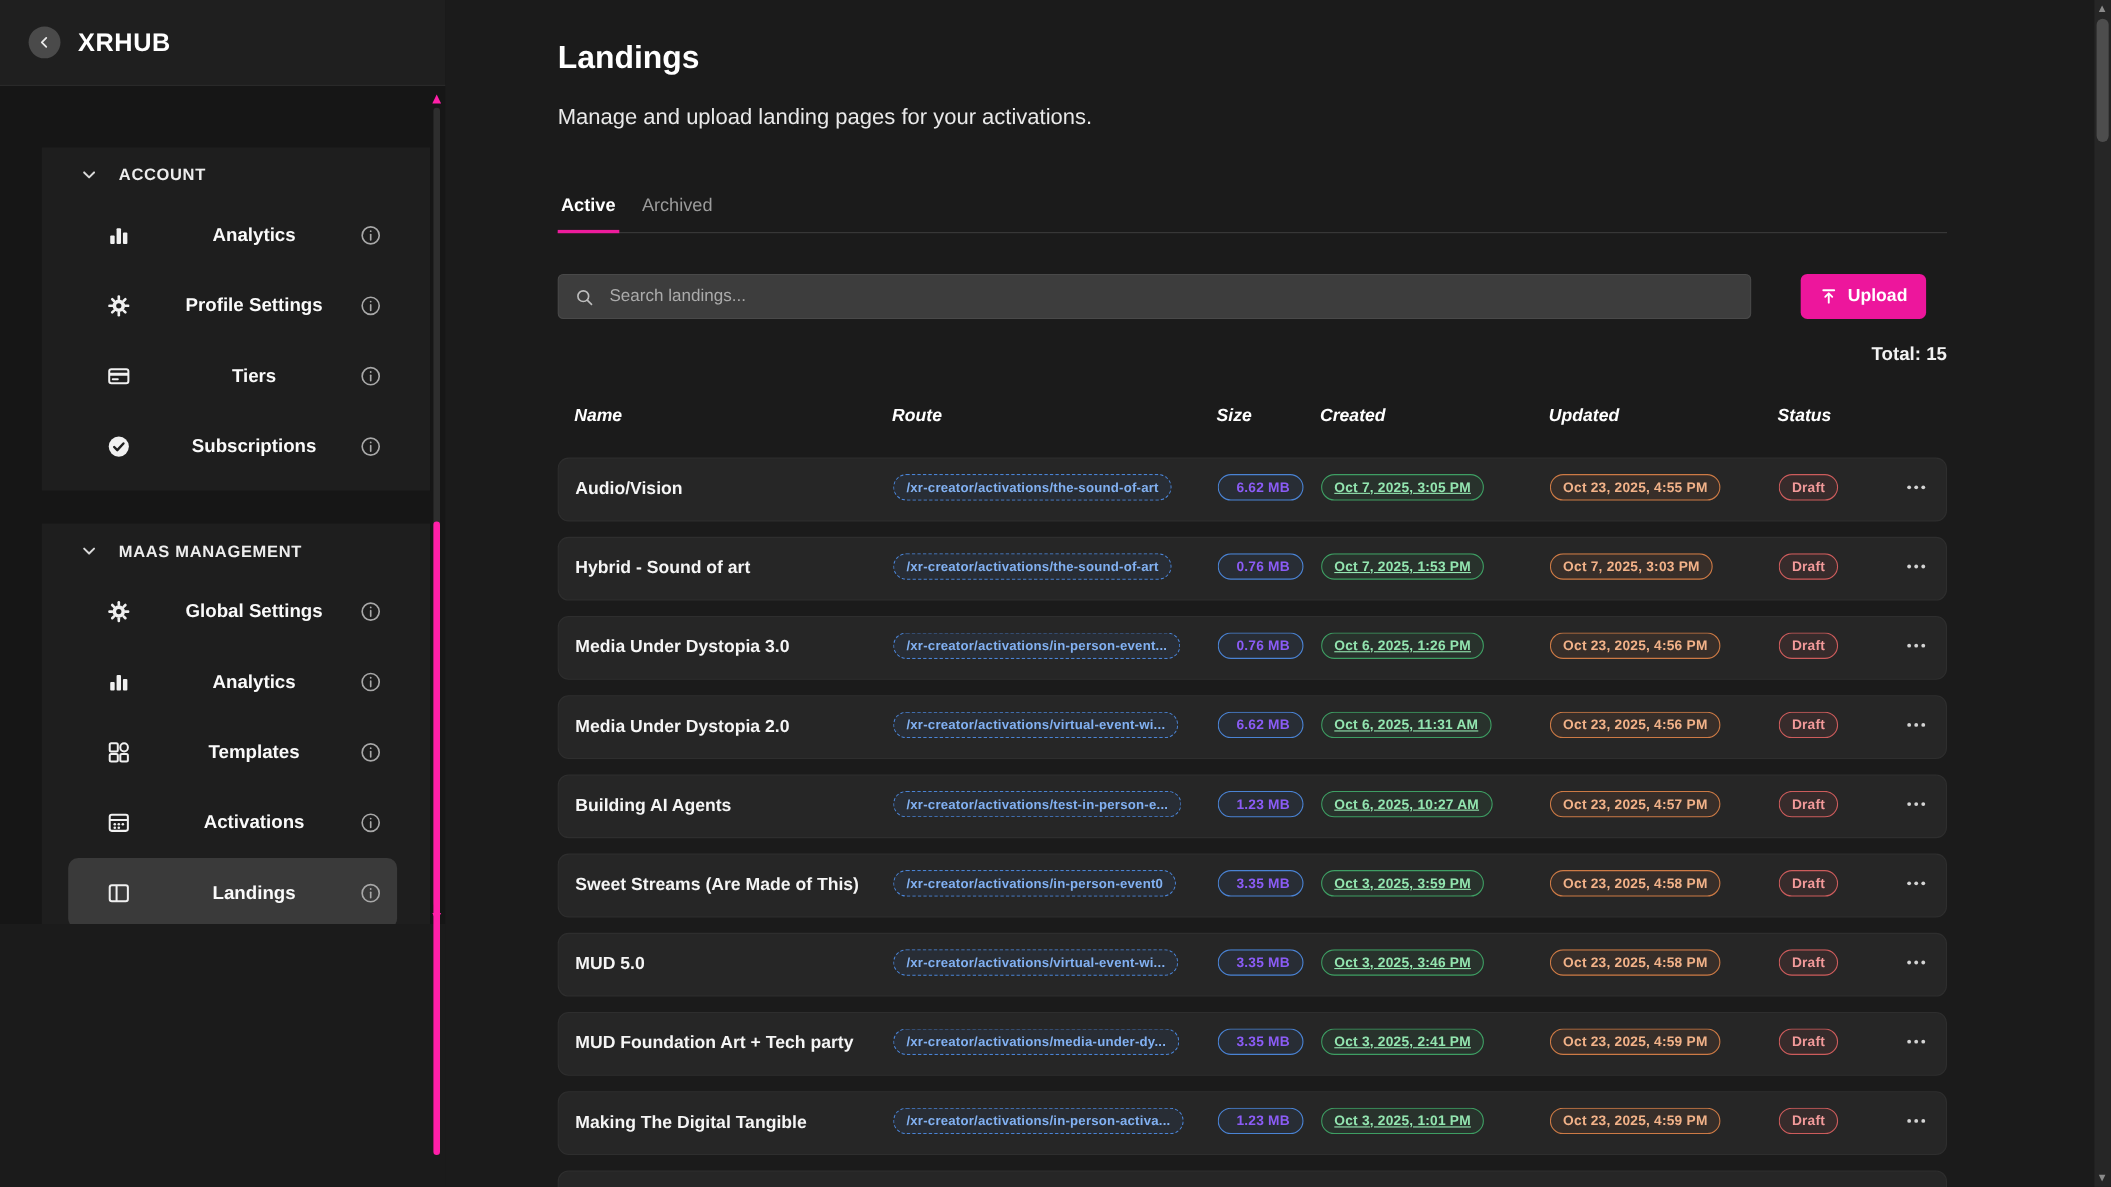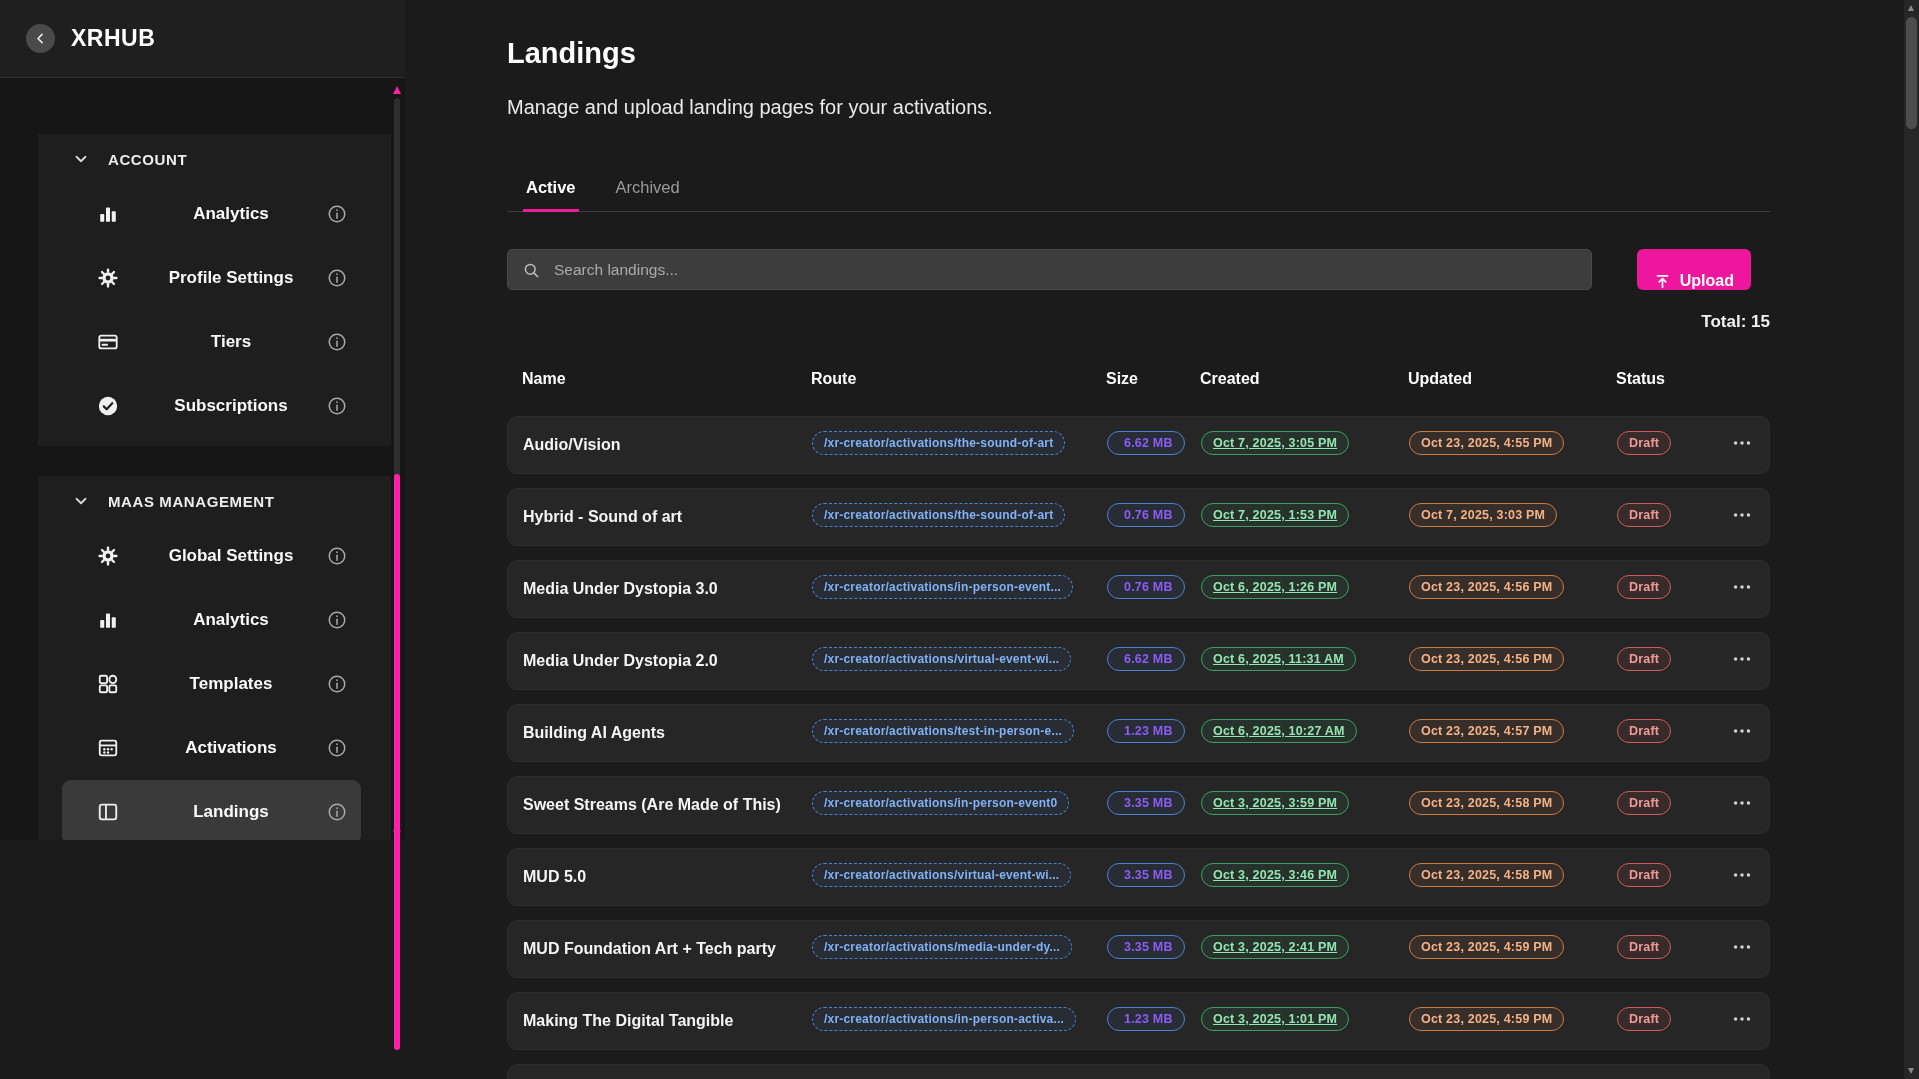--- a/index.html
+++ b/index.html
@@ -32,36 +32,36 @@
   .sb-thumb{position:absolute;top:376px;height:576px;left:0;width:6px;background:#ff1fa8;border-radius:3px;}
   .sb-arrow-down{position:absolute;bottom:2px;left:0;width:0;height:0;border-left:4px solid transparent;border-right:4px solid transparent;border-top:8px solid #ff1fa8;}
 
   
   .main{position:absolute;left:405px;top:0;right:15px;bottom:0;background:#1b1b1b;overflow:hidden;}
   .content{margin-left:102px;width:1263px;padding-top:35px;}
   h1{margin:0;font-size:29px;font-weight:700;color:#fff;line-height:36px;}
   .subtitle{margin:23px 0 0 0;font-size:20px;font-weight:400;color:#e9e9e9;line-height:26px;}
 
   .tabs-bar{margin-top:58px;border-bottom:1px solid #3b3b3b;display:flex;}
-  .tab{background:none;border:none;color:#9b9b9b;font-family:inherit;font-size:16.5px;padding:0 3px 12px 3px;margin-right:18px;border-bottom:3px solid transparent;margin-bottom:-1px;cursor:pointer;margin-left:16px;}
+  .tab{background:none;border:none;color:#9b9b9b;font-family:inherit;font-size:16.5px;padding:0 3px 12px 3px;margin-right:18px;border-bottom:3px solid transparent;margin-bottom:-1px;cursor:pointer;}
   .tab.active{color:#fff;font-weight:600;border-bottom-color:#ed1c9c;}
 
   .toolbar{margin-top:37px;display:flex;align-items:center;padding-right:19px;box-sizing:border-box;}
   .search-box{flex:1;height:41px;background:#3d3d3d;border:1px solid #494949;border-radius:5px;display:flex;align-items:center;padding:0 14px;box-sizing:border-box;margin-right:45px;}
   .search-ic{width:18px;height:18px;color:#bdbdbd;flex:none;}
   .search-input{flex:1;background:transparent;border:none;outline:none;color:#eee;font-family:inherit;font-size:15.5px;margin-left:12px;}
   .search-input::placeholder{color:#ababab;}
-  .upload-btn{height:41px;background:#ed169c;color:#fff;border:none;border-radius:6px;display:flex;align-items:flex-end;gap:9px;padding:0 17px;font-family:inherit;font-size:16px;font-weight:600;cursor:pointer;}
+  .upload-btn{height:41px;background:#ed169c;color:#fff;border:none;border-radius:6px;display:flex;align-items:center;gap:9px;padding:0 17px;font-family:inherit;font-size:16px;font-weight:600;cursor:pointer;}
   .up-ic{width:17px;height:17px;color:#fff;}
 
   .total{margin-top:22px;text-align:right;font-size:17px;font-weight:700;color:#f2f2f2;}
 
   .table-header,.table-row{display:grid;grid-template-columns:289px 295px 94px 208px 208px 114px 1fr;align-items:center;padding-left:15px;box-sizing:border-box;}
   .table-header{margin-top:38px;margin-bottom:28px;}
-  .hcell{font-size:16px;font-weight:700;color:#fff;}
+  .hcell{font-size:16px;font-weight:700;color:#fff;font-style:italic;}
   .table-body{display:flex;flex-direction:column;gap:14px;}
   .table-row{height:58px;background:#262626;border:1px solid #2e2e2e;border-radius:10px;}
   .table-row.partial{height:58px;}
   .cell{overflow:hidden;padding-right:10px;}
   .cell.name{font-size:16px;font-weight:600;color:#f5f5f5;white-space:nowrap;text-overflow:ellipsis;}
   .pill{display:inline-block;max-width:100%;box-sizing:border-box;padding:4px 11px;border-radius:999px;font-size:12.5px;font-weight:600;white-space:nowrap;overflow:hidden;text-overflow:ellipsis;letter-spacing:.2px;}
   .pill.route{border:1.5px dashed #4a83d4;color:#82b1f2;background:rgba(58,110,190,.10);font-size:12px;}
   .pill.size{border:1.5px solid #4a83d4;color:#8b5cf6;background:rgba(58,110,190,.10);padding-left:16px;}
   .pill.created{border:1.5px solid #3e9e63;color:#93e5b0;background:rgba(62,158,99,.10);text-decoration:underline;}
   .pill.updated{border:1.5px solid #cd7a45;color:#f2b289;background:rgba(205,122,69,.10);}

